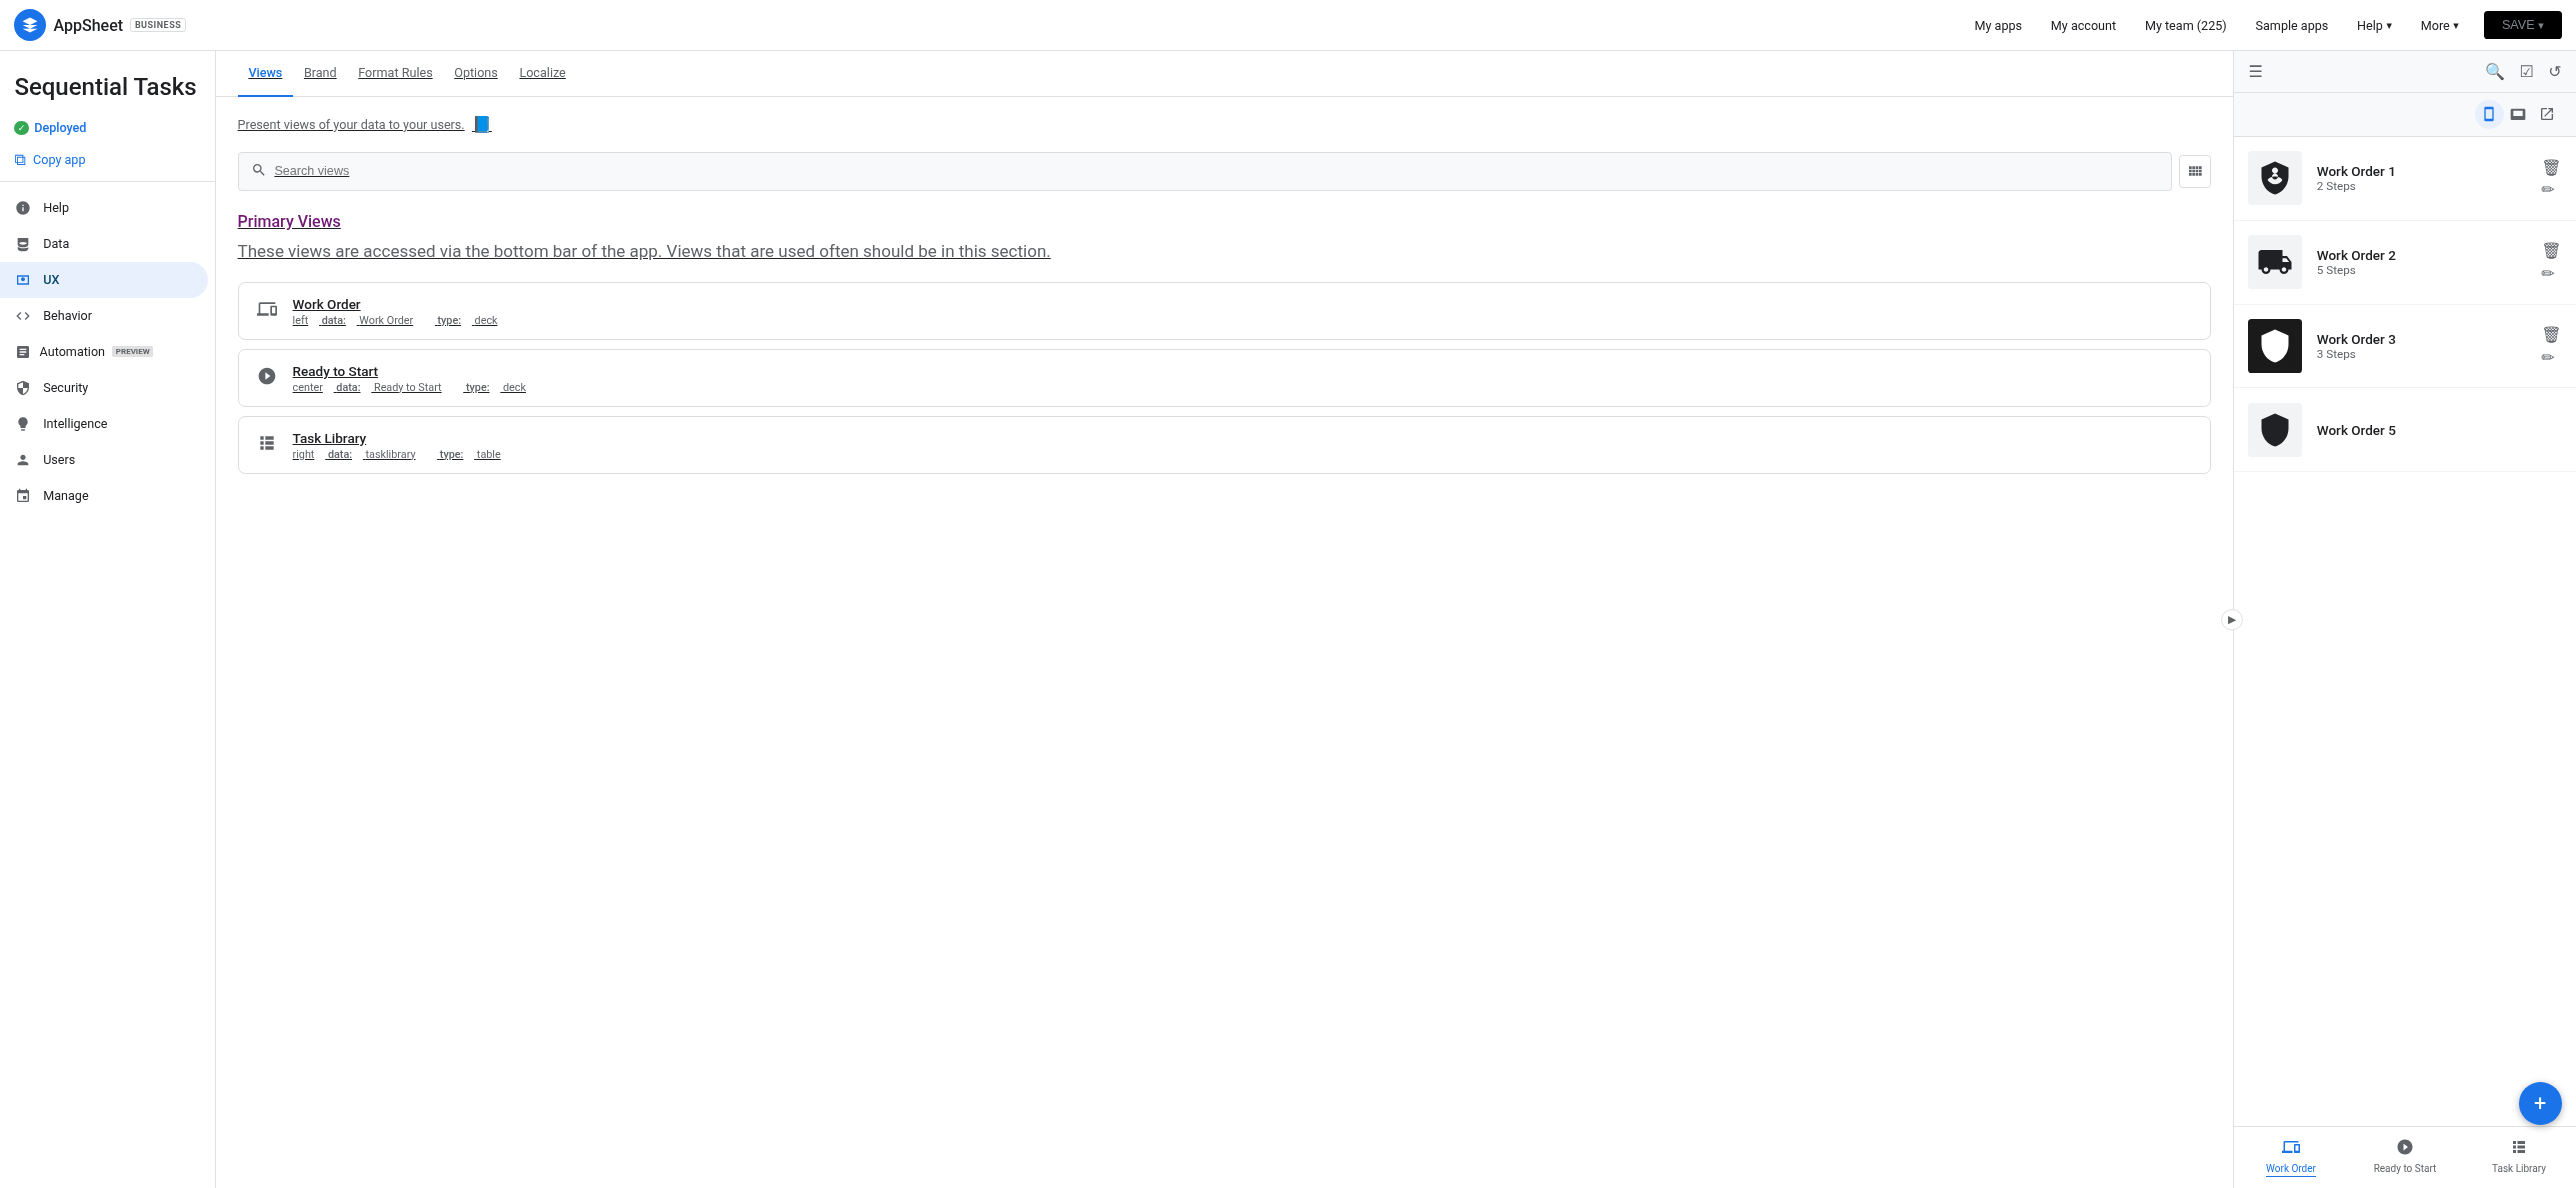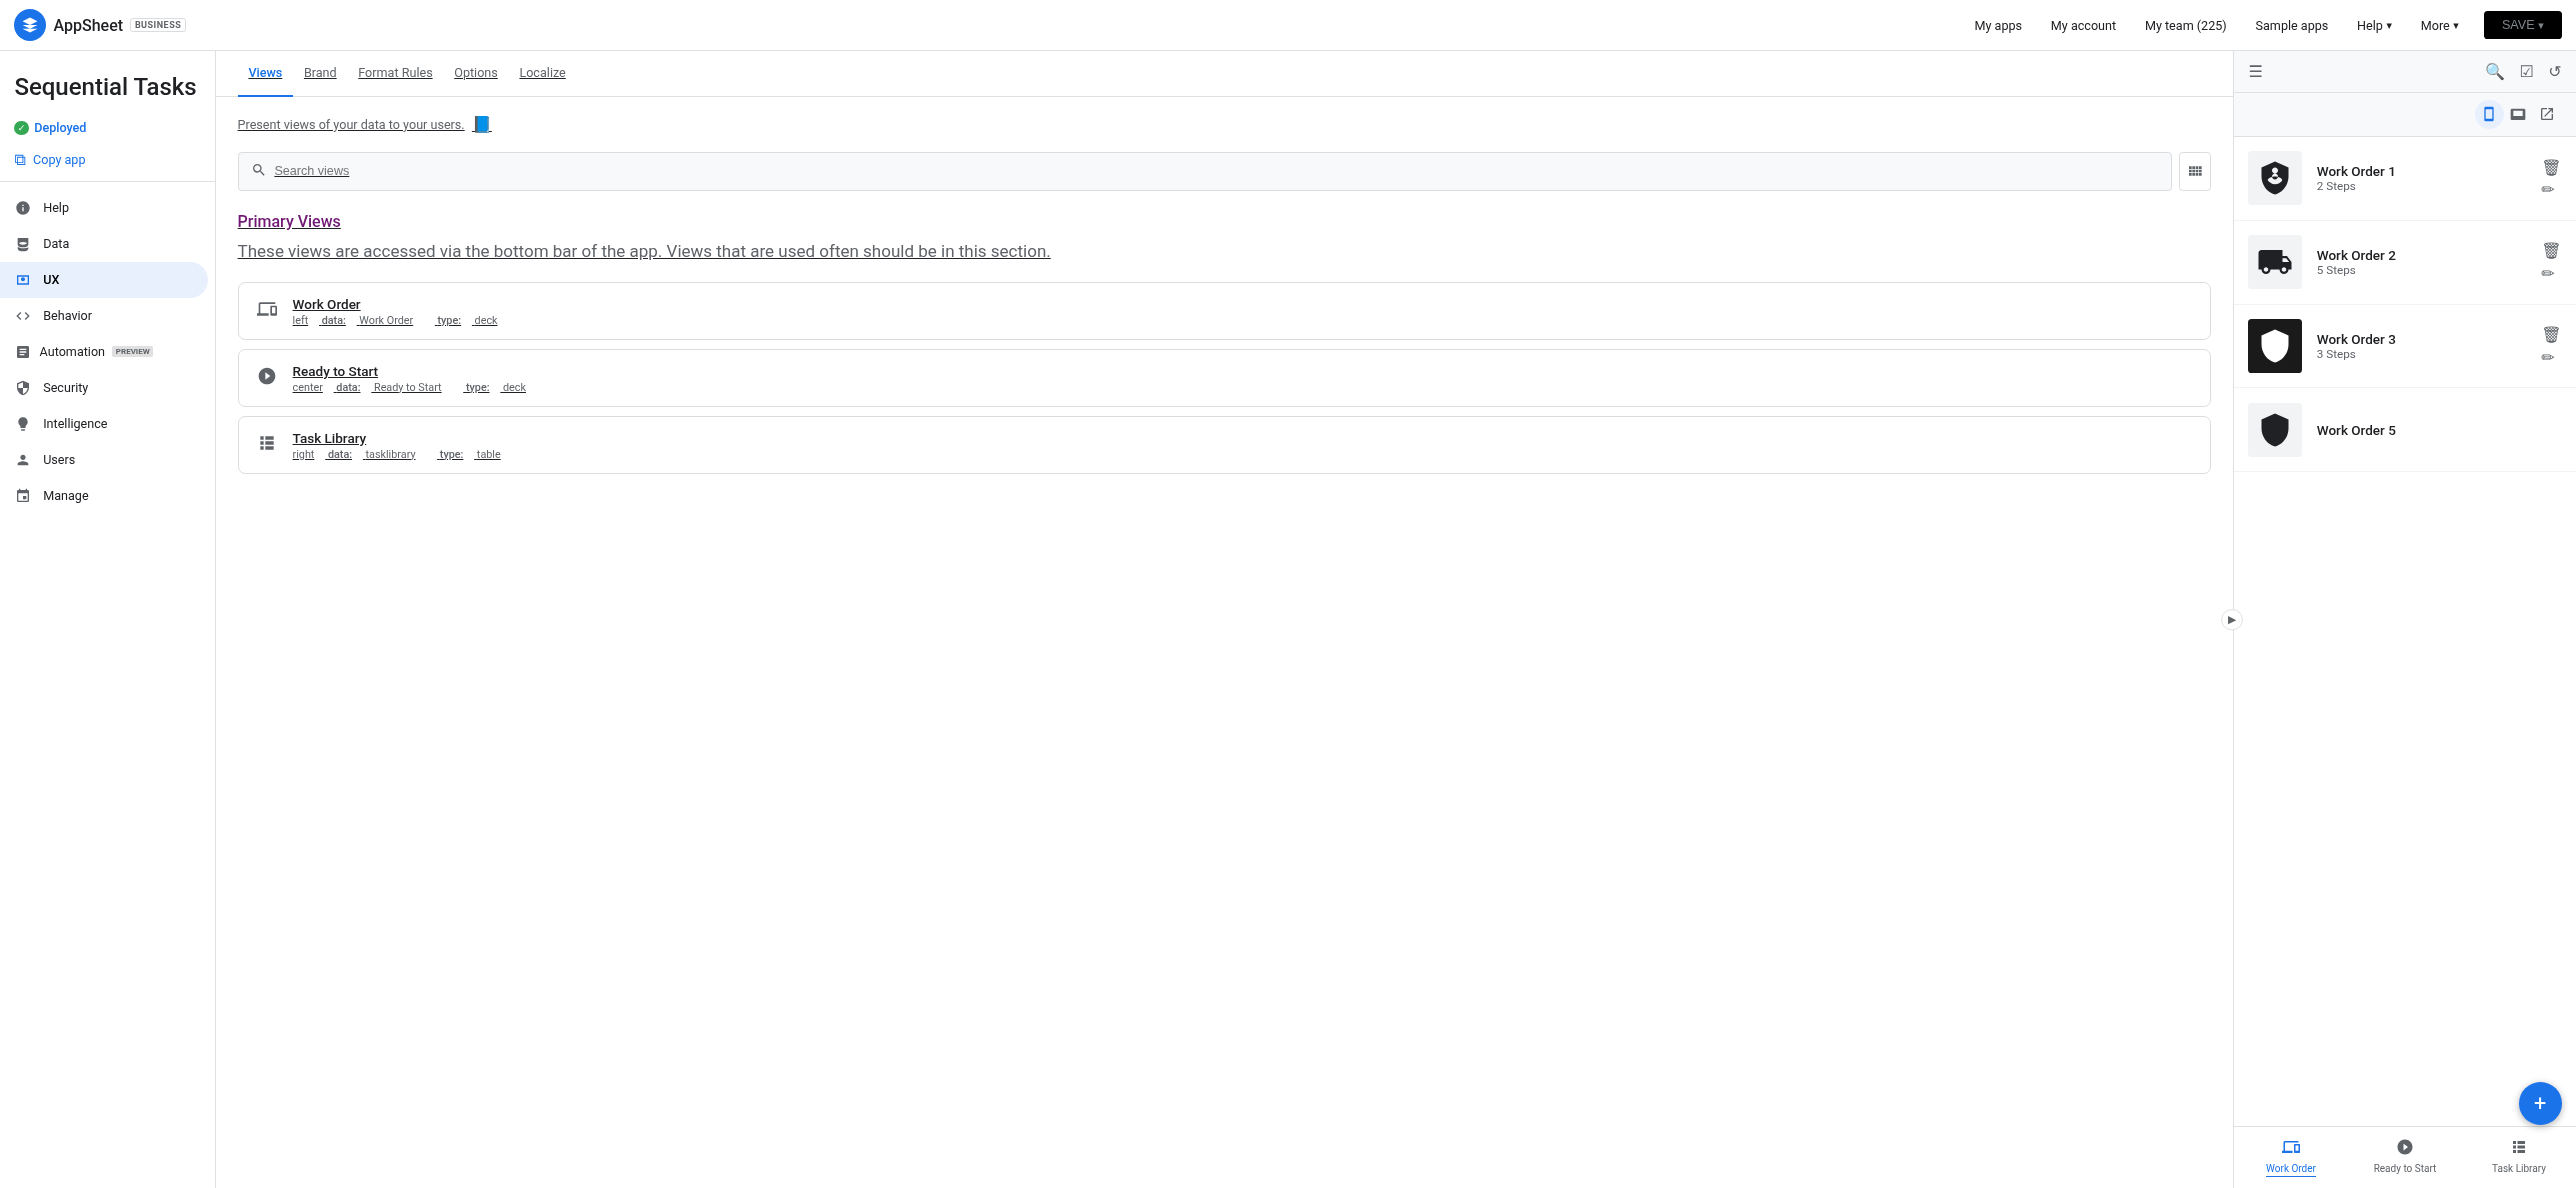--- a/index.html
+++ b/index.html
@@ -56,21 +56,21 @@
       display: flex; align-items: center; gap: 7.2px;
       padding: 5.4px 10.8px 5.4px 14.4px; color: #1a73e8; cursor: pointer; margin-bottom: 7.2px;
     }
     .copy-icon { color: #1a73e8; font-size: 16px; }
     .sidebar-divider { border: none; border-top: 0.9px solid #e0e0e0; margin: 7.2px 0; }
     .sidebar-item {
       display: flex; align-items: center; gap: 10.8px;
       padding: 9px 14.4px; cursor: pointer; border-radius: 0 21.6px 21.6px 0;
       margin-right: 7.2px; color: #202124; font-size: 12.6px;
     }
-    .sidebar-item.active { background: #e8f0fe; color: #000000; font-weight: 500; }
+    .sidebar-item.active { background: #e8f0fe; color: #0c4a6e; font-weight: 500; }
     .sidebar-item .item-icon { width: 18px; height: 18px; display: flex; align-items: center; justify-content: center; color: #5f6368; }
     .sidebar-item.active .item-icon { color: #1a73e8; }
 
     
     .center-content { flex: 1; overflow-y: auto; padding: 0; min-width: 0; text-decoration: underline; }
 
     
     .tabs-bar {
       display: flex; align-items: center; border-bottom: 0.9px solid #e0e0e0;
       padding: 0 21.6px;
@@ -82,21 +82,21 @@
     .tab-item.active { color: #1a73e8; border-bottom-color: #1a73e8; font-weight: 500; }
 
     
     .content-area { padding: 18px 21.6px; }
     .section-description {
       display: flex; align-items: center; gap: 7.2px; color: #5f6368; font-size: 12.6px; margin-bottom: 18px;
     }
     .book-icon { color: #1a73e8; font-size: 16px; }
 
     
-    .search-bar-row { display: flex; gap: 7.2px; margin-bottom: 21.6px; }
+    .search-bar-row { display: flex; align-items: center; gap: 7.2px; margin-bottom: 21.6px; }
     .search-bar {
       flex: 1; display: flex; align-items: center; gap: 7.2px;
       border: 0.9px solid #dadce0; border-radius: 3.6px; padding: 9px 12.6px;
       background: #f8f9fa;
     }
     .search-bar input {
       border: none; background: transparent; font-size: 12.6px; color: #202124;
       outline: none; flex: 1;
     }
     .search-icon-btn { color: #5f6368; }

